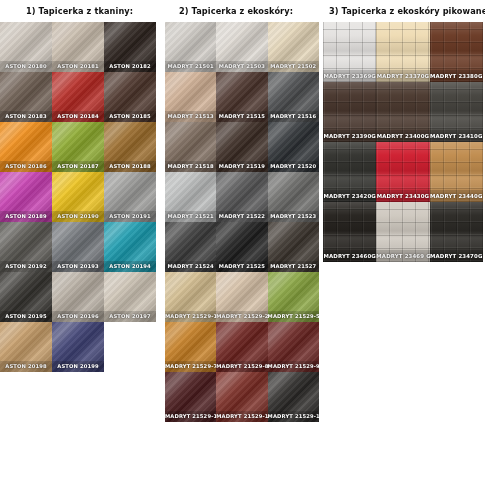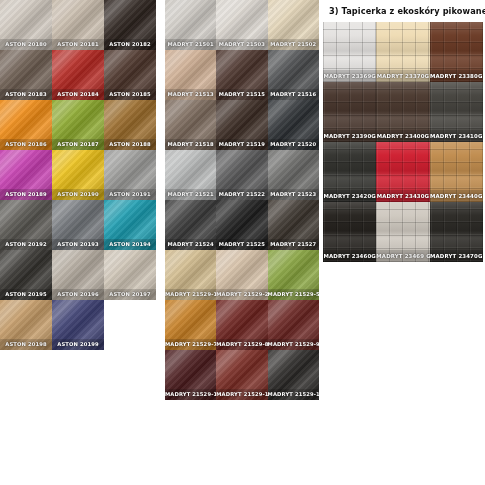--- a/index.html
+++ b/index.html
@@ -82,20 +82,21 @@
   .label.dark{color:#f2f2f2;}
   .col3 .label{font-size:5.4px;height:12px;line-height:12px;}
 </style>
 </head>
 <body>
 
 <div class="page">
   <div class="columns">
 
     <div class="column col1">
+      <div class="col-head">1) Tapicerka z tkaniny:</div>
       <div class="grid">
           <div class="swatch">
             <div class="fabric" style="background: rgb(207, 199, 189);"></div>
             <div class="sheen"></div>
             <div class="sheen2"></div>
             <div class="label dark">ASTON 20180</div>
           </div>
           <div class="swatch">
             <div class="fabric" style="background: rgb(200, 187, 171);"></div>
             <div class="sheen"></div>
@@ -207,20 +208,21 @@
           <div class="swatch">
             <div class="fabric" style="background: rgb(59, 62, 114);"></div>
             <div class="sheen"></div>
             <div class="sheen2"></div>
             <div class="label">ASTON 20199</div>
           </div>
         </div>
     </div>
 
     <div class="column col2">
+      <div class="col-head">2) Tapicerka z ekoskóry:</div>
       <div class="grid">
           <div class="swatch">
             <div class="fabric" style="background: rgb(207, 203, 197);"></div>
             <div class="sheen"></div>
             <div class="sheen2"></div>
             <div class="label dark">MADRYT 21501</div>
           </div>
           <div class="swatch">
             <div class="fabric" style="background: rgb(221, 216, 209);"></div>
             <div class="sheen"></div>

